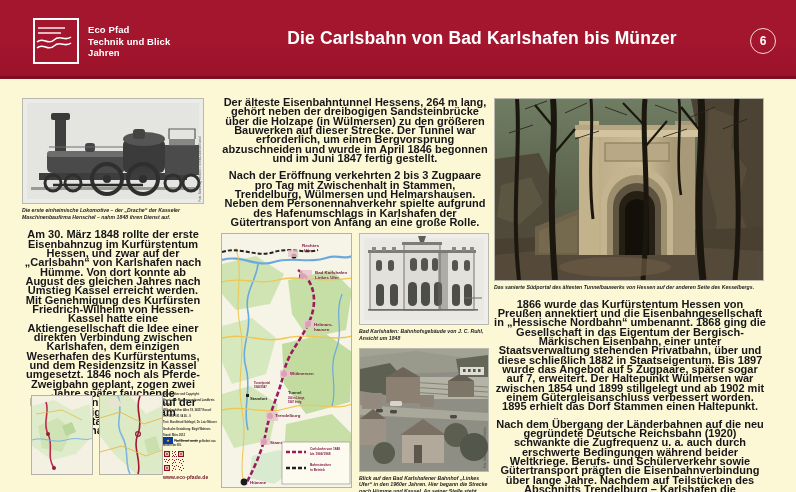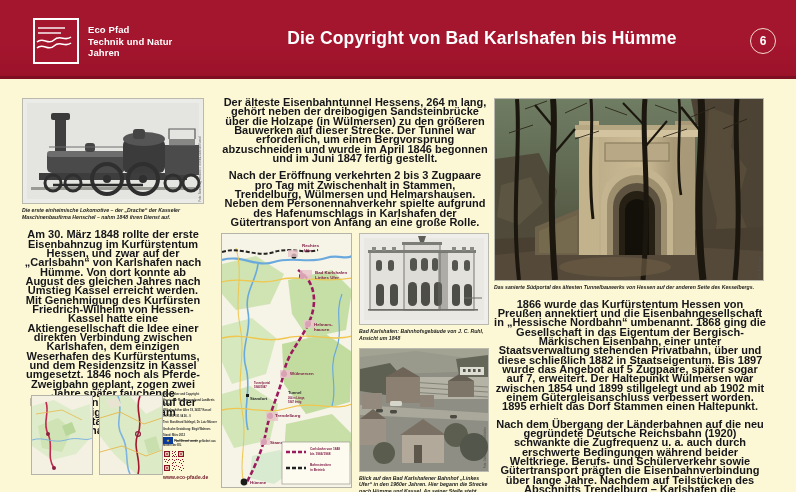--- a/index.html
+++ b/index.html
@@ -106,26 +106,26 @@
       <div class="logo-mark">
         <svg width="38" height="38" viewBox="0 0 38 38">
           <line x1="3" y1="8" x2="30" y2="8" stroke="#ffffff" stroke-width="1.4"></line>
           <line x1="3" y1="13" x2="26" y2="13" stroke="#ffffff" stroke-width="1.4"></line>
           <path d="M2 22 C8 16, 13 26, 19 20 C25 14, 30 22, 36 17" fill="none" stroke="#ffffff" stroke-width="1.6"></path>
           <path d="M2 28 C8 22, 13 32, 19 26 C25 20, 30 28, 36 23" fill="none" stroke="#ffffff" stroke-width="1.6"></path>
         </svg>
       </div>
       <div class="logo-text">
         <div>Eco Pfad</div>
-        <div>Technik und Natur</div>
+        <div>Technik und Blick</div>
         <div>Jahren</div>
       </div>
     </div>
 
-    <div class="title">Die Copyright von Bad Karlshafen bis Hümme</div>
+    <div class="title">Die Carlsbahn von Bad Karlshafen bis Münzer</div>
 
     <div class="badge">6</div>
     <div class="header-sep"></div>
   </div>
 
   <div class="col col-left">
 
     <div class="figure">
       <div class="imgbox loco">
         <svg width="180" height="104" viewBox="0 0 180 104">

